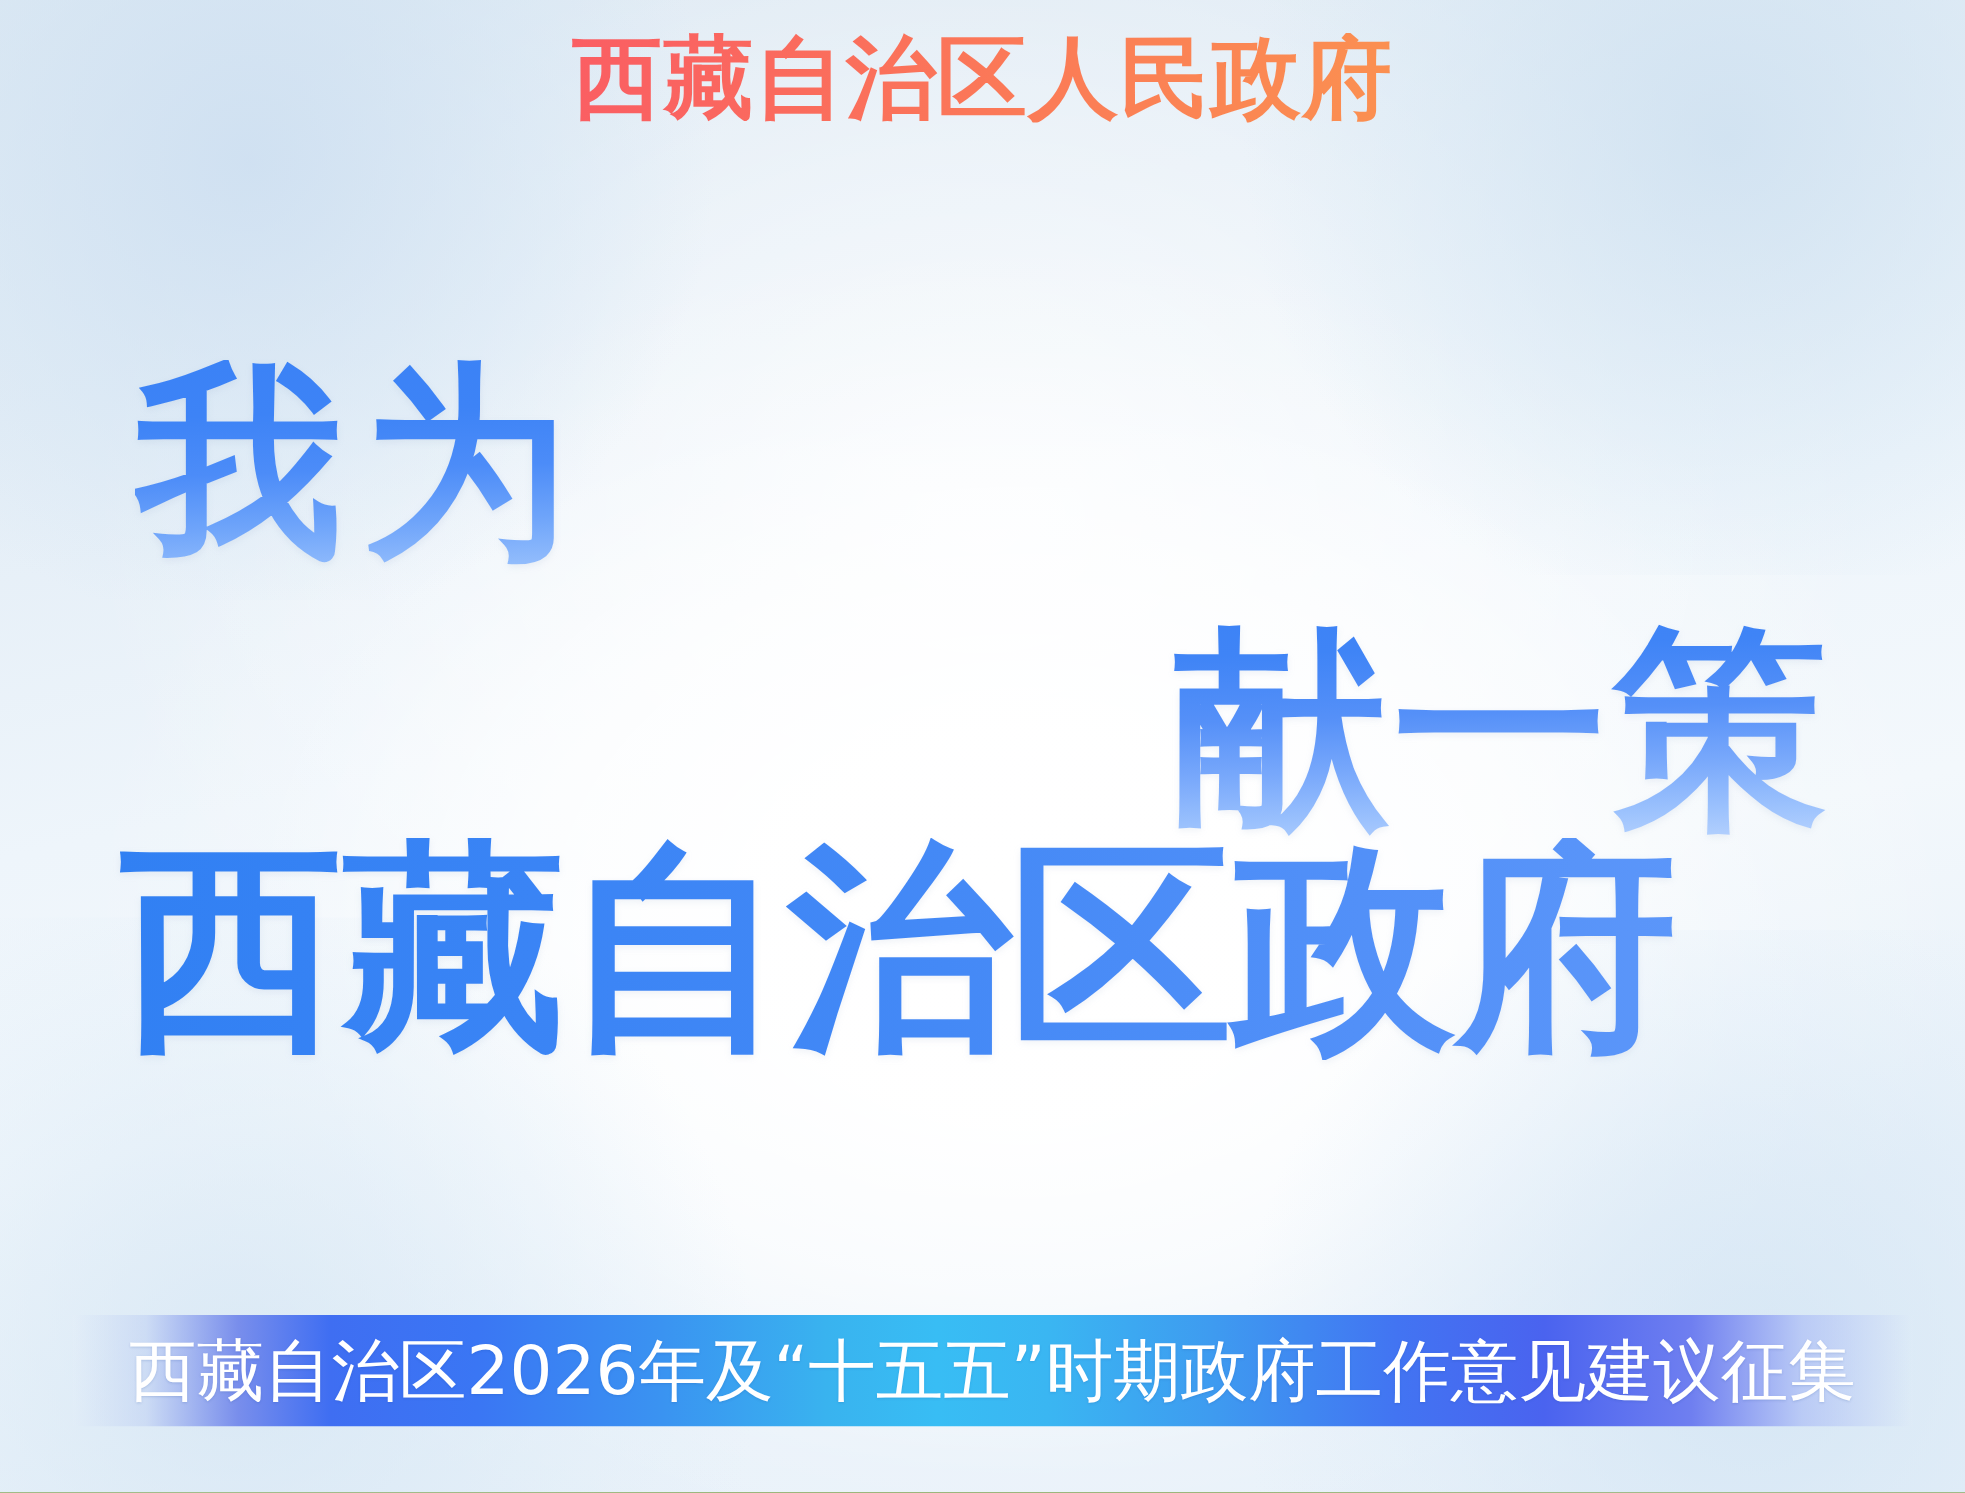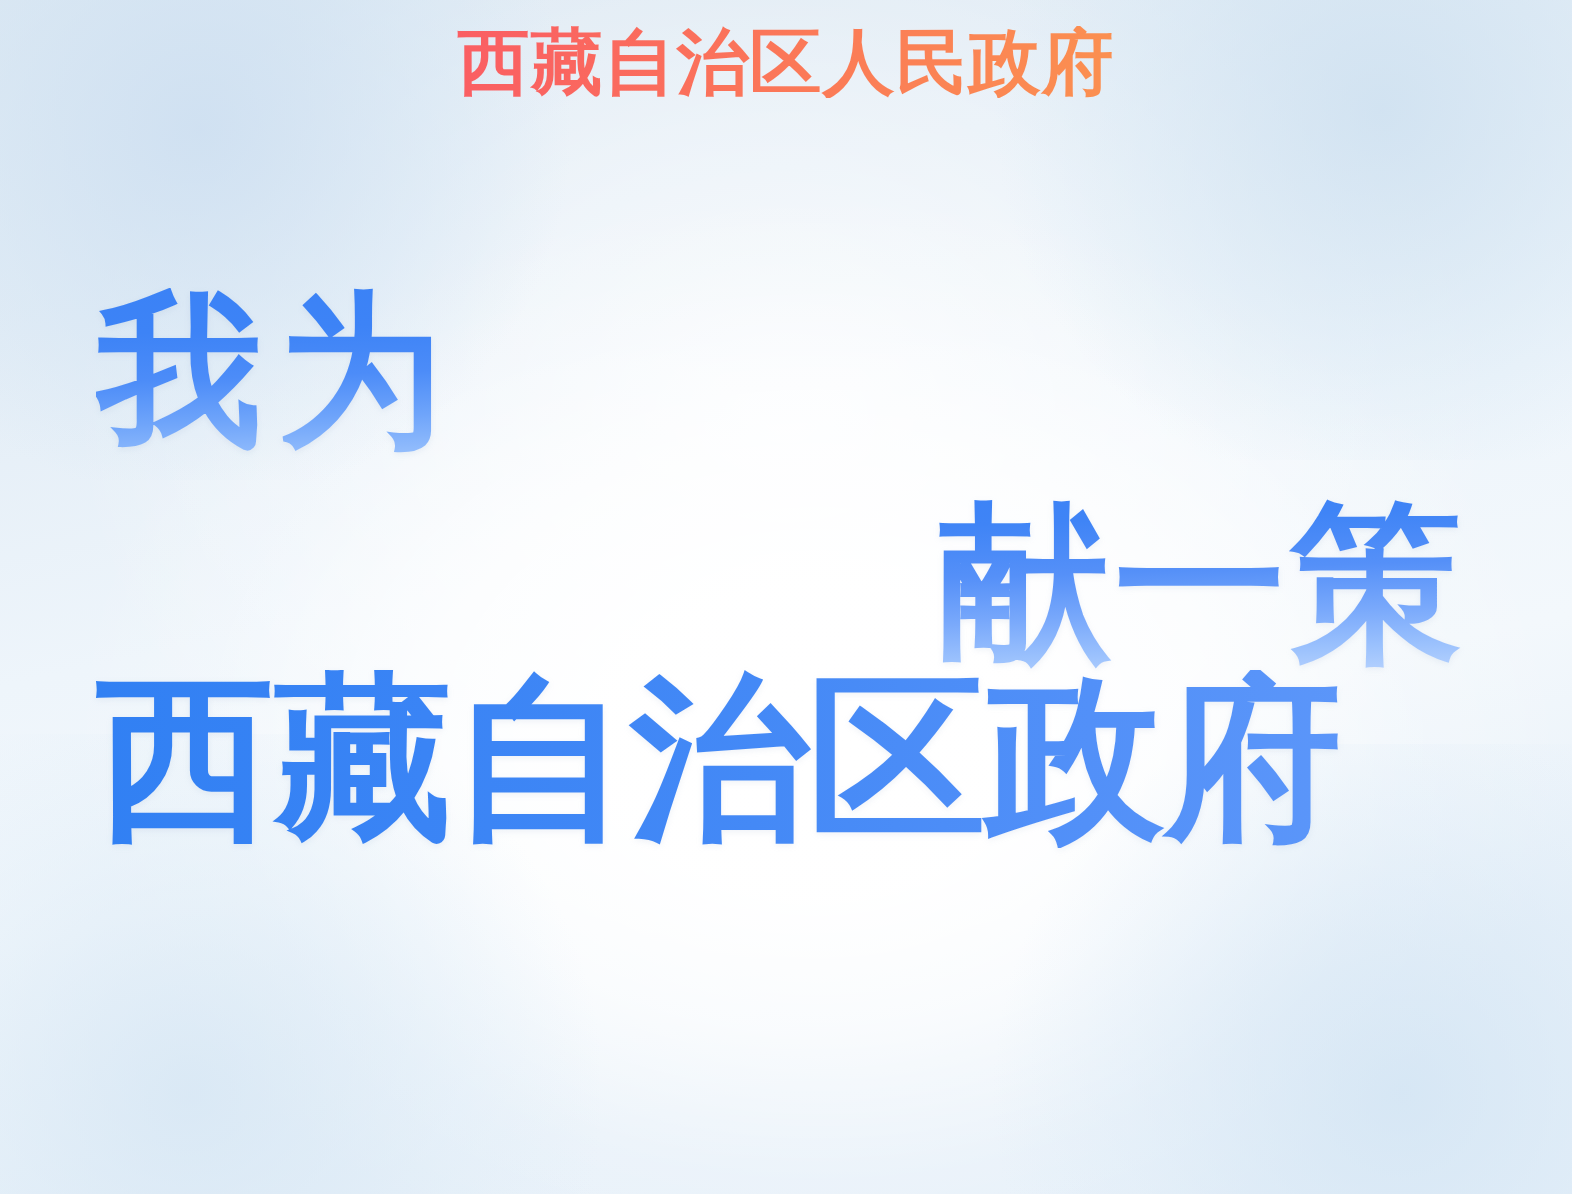--- a/index.html
+++ b/index.html
@@ -147,20 +147,21 @@
     margin-bottom: 44px;
     background-image: linear-gradient(178deg,
       #3b82f6 0%,
       #3d83f6 22%,
       #4c8cf8 44%,
       #6ea4fa 64%,
       #93bdfc 82%,
       #b2d0fd 94%,
       #c6dcfe 100%);
     filter: drop-shadow(0 2px 3px rgba(120,150,190,0.12));
+    margin-left: 12px;
   }
 
   
   .hl-line-2 {
     font-size: 178px;
     letter-spacing: 0px;
     text-align: left;
     margin-bottom: 34px;
     background-image: linear-gradient(92deg,
       #3180f3 0%,
@@ -239,14 +240,17 @@
   <div class="bg-tint-br"></div>
 
   <div class="agency-title">西藏自治区人民政府</div>
 
   <div class="headline">
     <div class="hl-line hl-line-1">我为</div>
     <div class="hl-line hl-line-3">献一策</div>
     <div class="hl-line hl-line-2">西藏自治区政府</div>
   </div>
 
+  <div class="banner">
+    <span class="banner-text">西藏自治区2026年及“十五五”时期政府工作意见建议征集</span>
+  </div>
 
 </div>
 
 </body></html>

